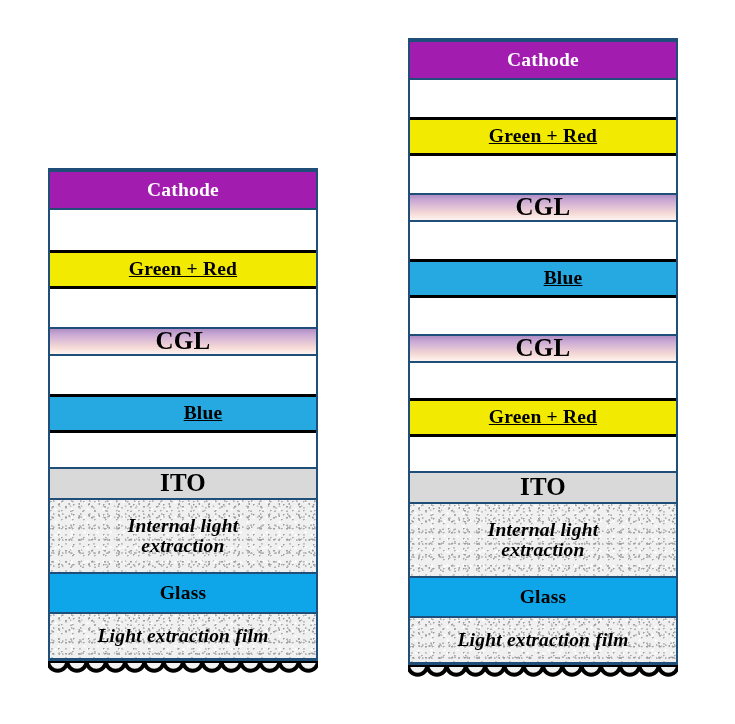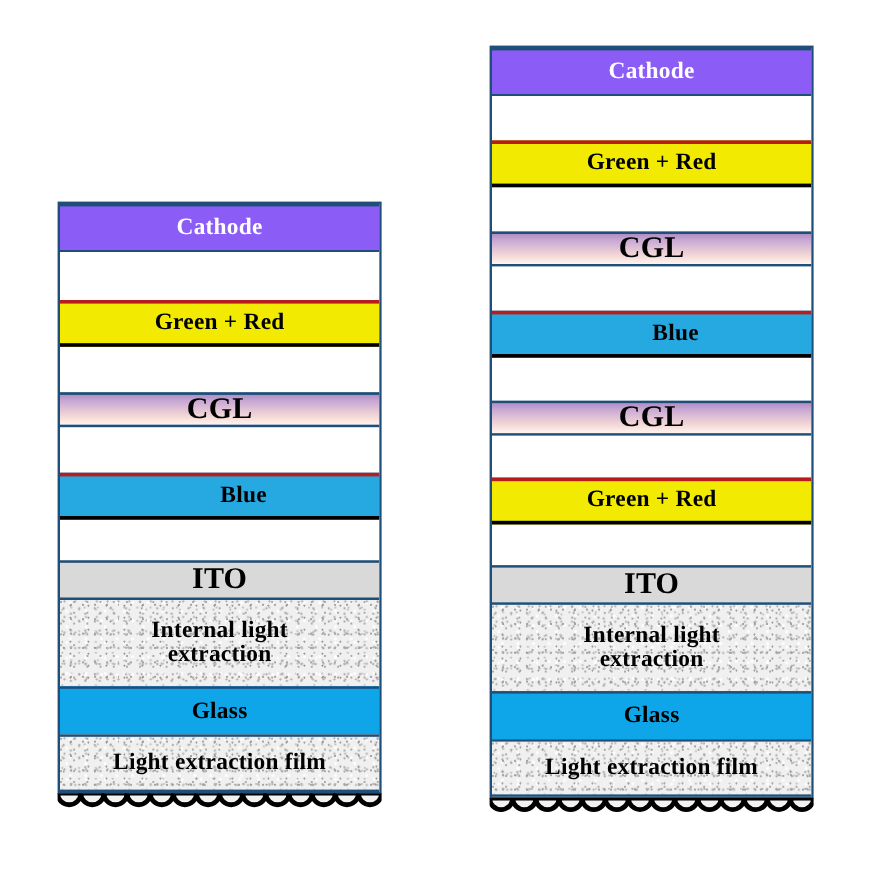--- a/index.html
+++ b/index.html
@@ -39,28 +39,29 @@
     margin-top: -2px;
     color: #000000;
     font-weight: bold;
     line-height: 1.05;
     letter-spacing: 0.2px;
   }
 
   .layer:first-child { margin-top: 0; }
 
   .layer.cathode {
-    background: #8b5cf6;
+    background: #a21caf;
     color: #ffffff;
   }
 
   .layer.emitter {
-    border-top: 3px solid #b91c1c;
+    border-top: 3px solid #000000;
     border-bottom: 3px solid #000000;
     z-index: 3;
+    text-decoration: underline;
   }
 
   .layer.green-red {
     background: #f2ea00;
   }
 
   .layer.blue {
     background: #26a9e0;
     padding-left: 40px;
   }
@@ -97,20 +98,21 @@
       radial-gradient(circle at 58% 47%, #9a9a9a 0.6px, transparent 1.1px),
       radial-gradient(circle at 76% 81%, #b0b0b0 0.7px, transparent 1.2px),
       radial-gradient(circle at 92% 33%, #a2a2a2 0.6px, transparent 1.1px),
       radial-gradient(circle at 14% 88%, #bdbdbd 0.6px, transparent 1.1px),
       radial-gradient(circle at 35% 72%, #ffffff 0.9px, transparent 1.4px),
       radial-gradient(circle at 66% 15%, #ffffff 0.9px, transparent 1.4px),
       radial-gradient(circle at 87% 57%, #c4c4c4 0.7px, transparent 1.2px);
     background-size:
       11px 9px, 13px 11px, 9px 13px, 15px 10px, 12px 14px,
       10px 12px, 14px 9px, 16px 13px, 13px 15px, 11px 11px;
+    font-style: italic;
   }
 
   .layer .lbl {
     display: block;
     white-space: pre-line;
   }
 
   .scallops {
     position: relative;
     display: block;

